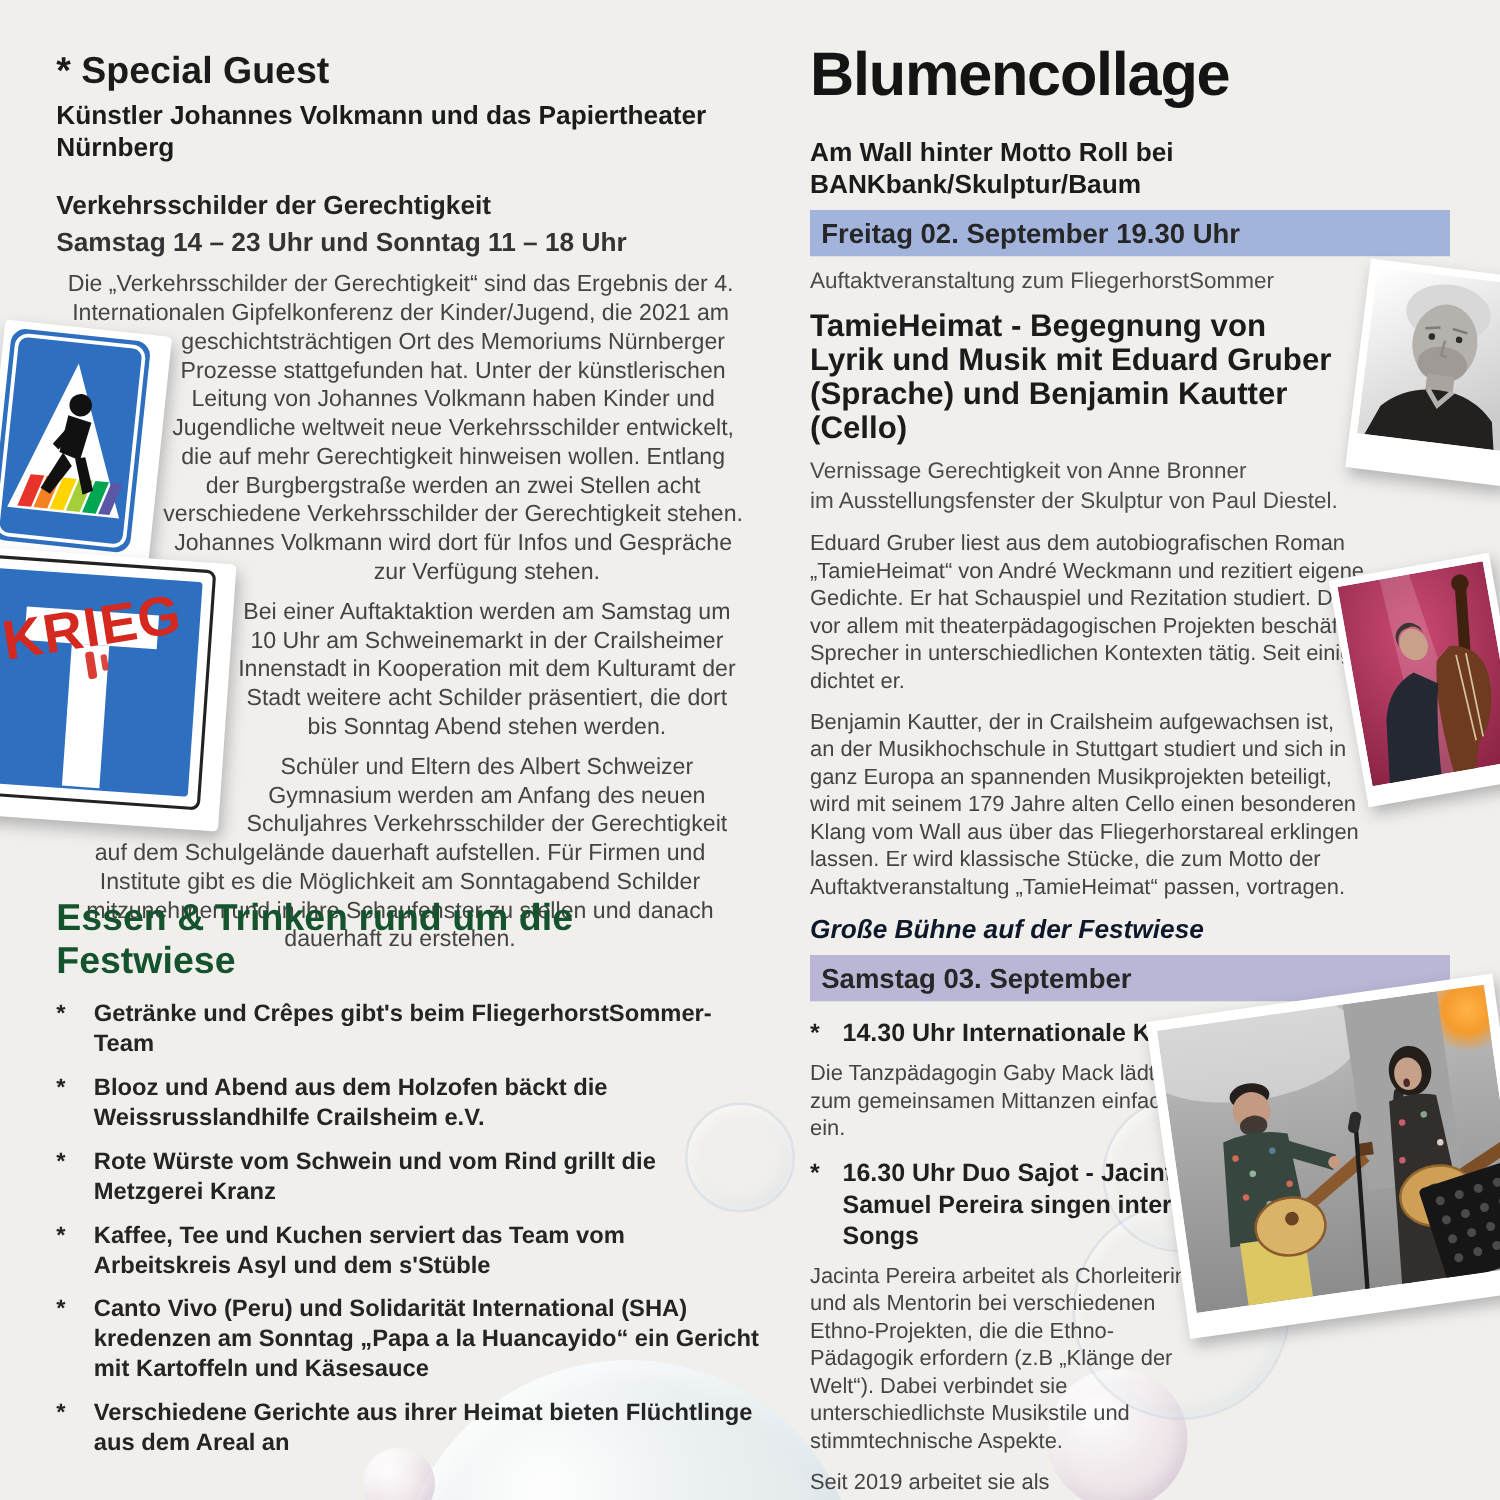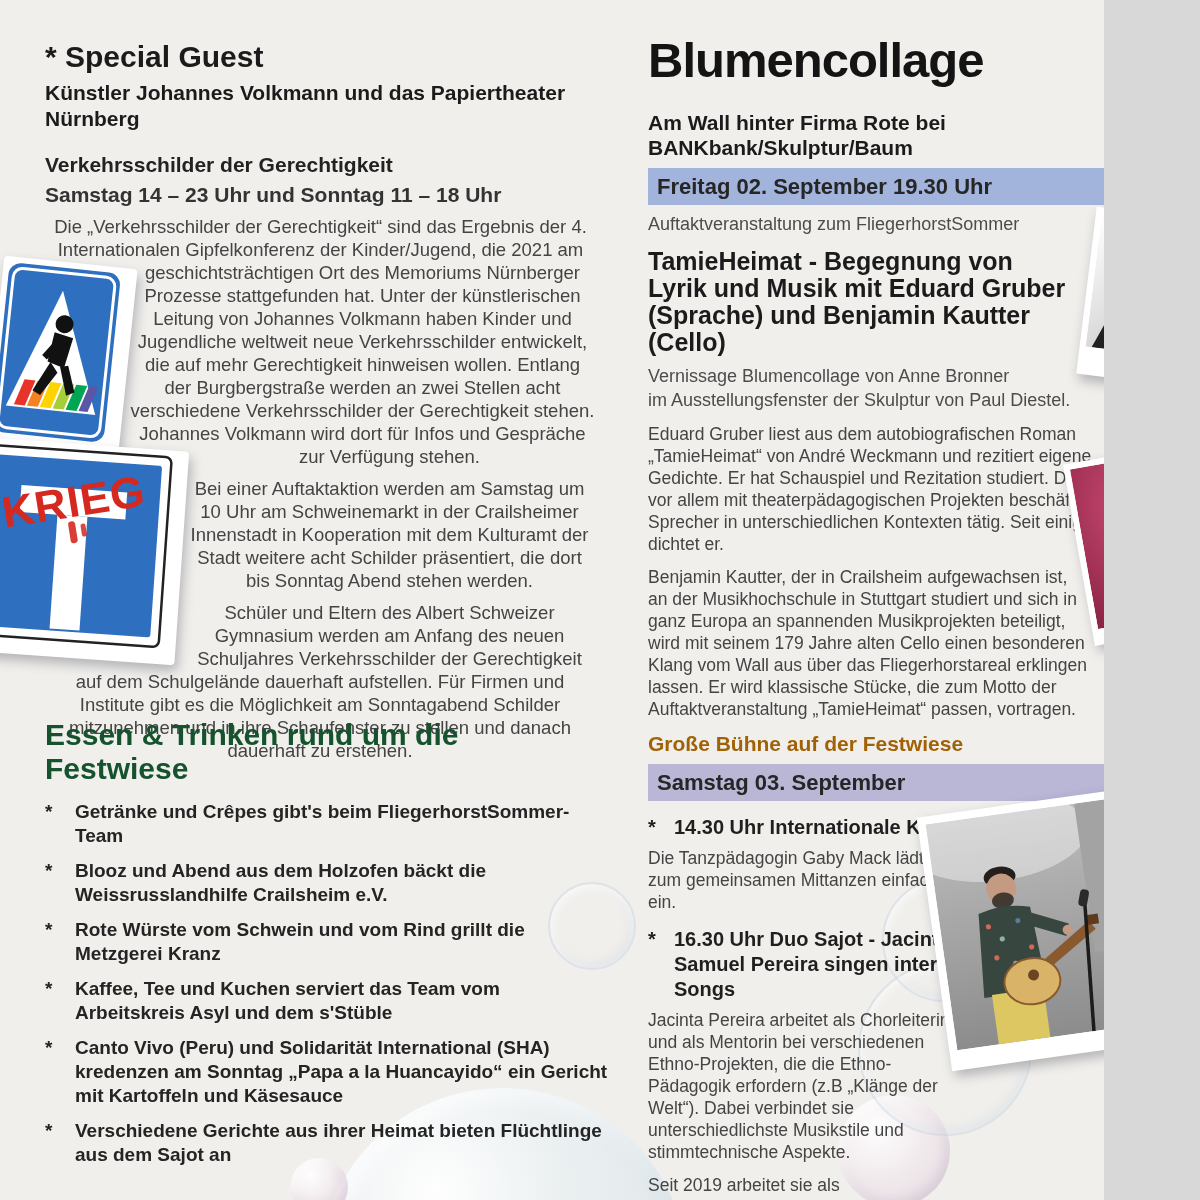--- a/index.html
+++ b/index.html
@@ -1,16 +1,16 @@
 <!DOCTYPE html>
 <html><head>
 <meta charset="utf-8">
 <style>
   html,body{margin:0;padding:0;background:#d8d8d8;}
-  .page{position:relative;width:1104px;height:1200px;background:#f0efec;overflow:hidden;
+  .page{position:relative;width:1200px;height:1200px;background:#f0efec;overflow:hidden;
         font-family:"Liberation Sans",sans-serif;color:#3f3f3f;}
   
   .left-col{position:absolute;left:45px;top:40px;width:562px;z-index:2;}
   .h-special{font-size:30px;font-weight:bold;color:#1b1b1b;line-height:34px;}
   .h-artist{font-size:21px;font-weight:bold;color:#1b1b1b;line-height:26px;margin-top:6px;}
   .h-event{font-size:21px;font-weight:bold;color:#222;line-height:25px;margin-top:20px;}
   .h-time{font-size:21px;font-weight:bold;color:#333;line-height:25px;margin-top:5px;}
   .flow{margin-top:8px;font-size:18.5px;line-height:23px;color:#444;}
   .flow p{margin:0 12px 9px 0;text-align:center;}
   .flow p.left{text-align:left;}
@@ -30,21 +30,21 @@
   .bar{height:37px;line-height:37px;padding-left:9px;font-size:22px;font-weight:bold;color:#262626;margin-top:8px;}
   .bar-fri{background:#a2b3dc;}
   .bar-sat{background:#b9b6d6;}
   .sub-gray{font-size:18px;color:#4c4c4c;line-height:23px;margin-top:8px;}
   .rflow{margin-top:12px;font-size:17.5px;line-height:22px;color:#444;}
   .rflow p{margin:0 0 11px 0;}
   .spP1{float:right;width:82px;height:168px;}
   .spP2{float:right;clear:right;width:72px;height:185px;}
   .h-tamie{font-size:25px;font-weight:bold;color:#1b1b1b;line-height:27px;margin-bottom:8px;}
   .vernissage{font-size:18px;color:#4c4c4c;line-height:24px;}
-  .h-stage{font-size:21px;font-weight:bold;color:#a16207;line-height:25px;margin-top:3px;}
+  .h-stage{font-size:21px;font-weight:bold;color:#0f172a;line-height:25px;margin-top:3px;font-style:italic;}
   .event-title{display:grid;grid-template-columns:26px 1fr;font-size:20px;font-weight:bold;
                color:#1f1f1f;line-height:25px;margin-top:14px;margin-bottom:7px;}
   .event-title.narrow{width:392px;}
   .ev-p{font-size:17.5px;line-height:22px;color:#444;margin:0 0 11px 0;}
   .ev-p.narrow{width:318px;}
   
   .card{position:absolute;background:#fff;box-shadow:3px 6px 12px rgba(70,70,80,0.35);z-index:3;}
   .sign-cross{left:-6px;top:262px;width:124px;height:182px;padding:5px;transform:rotate(6deg);border-radius:4px;}
   .sign-krieg{left:-32px;top:444px;width:204px;height:204px;padding:5px;transform:rotate(4deg);border-radius:4px;}
   .photo1{left:1086px;top:214px;padding:6px 6px 28px 6px;transform:rotate(7deg);}
@@ -106,21 +106,21 @@
     <div class="food-item">
       <span class="li-star">*</span>
       <span>Kaffee, Tee und Kuchen serviert das Team vom Arbeitskreis Asyl und dem s'Stüble</span>
       </div>
     <div class="food-item">
       <span class="li-star">*</span>
       <span>Canto Vivo (Peru) und Solidarität International (SHA) kredenzen am Sonntag „Papa a la Huancayido“ ein Gericht mit Kartoffeln und Käsesauce</span>
       </div>
     <div class="food-item">
       <span class="li-star">*</span>
-      <span>Verschiedene Gerichte aus ihrer Heimat bieten Flüchtlinge aus dem Sajot an</span>
+      <span>Verschiedene Gerichte aus ihrer Heimat bieten Flüchtlinge aus dem Areal an</span>
       </div>
   </div>
 
   <div class="card sign-cross">
     <svg width="114" height="172" viewBox="0 0 114 172">
       <rect x="1" y="1" width="112" height="170" rx="12" fill="#2e6fc0"></rect>
       <rect x="6" y="6" width="102" height="160" rx="9" fill="none" stroke="#ffffff" stroke-width="3"></rect>
       <path d="M57,24 L12,144 L102,144 Z" fill="#ffffff"></path>
       <path d="M20,142 l11,0 l8,-26 l-11,0 Z" fill="#e8332a"></path>
       <path d="M33,142 l11,0 l8,-26 l-11,0 Z" fill="#f58220"></path>
@@ -145,28 +145,28 @@
       <g transform="rotate(-13 97 52)">
         <text x="97" y="68" text-anchor="middle" font-family="Liberation Sans, sans-serif" font-size="44" font-weight="bold" fill="#d5281e" letter-spacing="1">KRIEG</text>
         <rect x="88" y="72" width="7" height="22" rx="3" fill="#d5281e" opacity="0.9"></rect>
         <rect x="100" y="76" width="5" height="13" rx="2" fill="#d5281e" opacity="0.85"></rect>
       </g>
     </svg>
   </div>
 
   <div class="right-col">
     <div class="h-kultur">Blumencollage</div>
-    <div class="h-location">Am Wall hinter Firma Rote bei BANKbank/Skulptur/Baum</div>
+    <div class="h-location">Am Wall hinter Motto Roll bei BANKbank/Skulptur/Baum</div>
     <div class="bar bar-fri">Freitag  02. September 19.30 Uhr</div>
     <div class="sub-gray">Auftaktveranstaltung zum FliegerhorstSommer</div>
 
     <div class="rflow">
       <div class="sp spP1"></div>
       <div class="h-tamie">TamieHeimat - Begegnung von Lyrik und Musik mit Eduard Gruber (Sprache) und Benjamin Kautter (Cello)</div>
-      <div class="vernissage">Vernissage Blumencollage von Anne Bronner</div>
+      <div class="vernissage">Vernissage Gerechtigkeit von Anne Bronner</div>
       <div class="vernissage" style="margin-bottom:11px;">im Ausstellungsfenster der Skulptur von Paul Diestel.</div>
       <p>Eduard Gruber liest aus dem autobiografischen Roman „TamieHeimat“ von André Weckmann und rezitiert eigene Gedichte. Er hat Schauspiel und Rezitation studiert. Derzeit ist er vor allem mit theaterpädagogischen Projekten beschäftigt und als Sprecher in unterschiedlichen Kontexten tätig. Seit einigen Jahren dichtet er.</p>
       <div class="sp spP2"></div>
       <p>Benjamin Kautter, der in Crailsheim aufgewachsen ist, an der Musikhochschule in Stuttgart studiert und sich in ganz Europa an spannenden Musikprojekten beteiligt, wird mit seinem 179 Jahre alten Cello einen besonderen Klang vom Wall aus über das Fliegerhorstareal erklingen lassen. Er wird klassische Stücke, die zum Motto der Auftaktveranstaltung „TamieHeimat“ passen, vortragen.</p>
     </div>
 
     <div class="h-stage">Große Bühne auf der Festwiese</div>
     <div class="bar bar-sat">Samstag 03. September</div>
 
     <div class="event-title">

